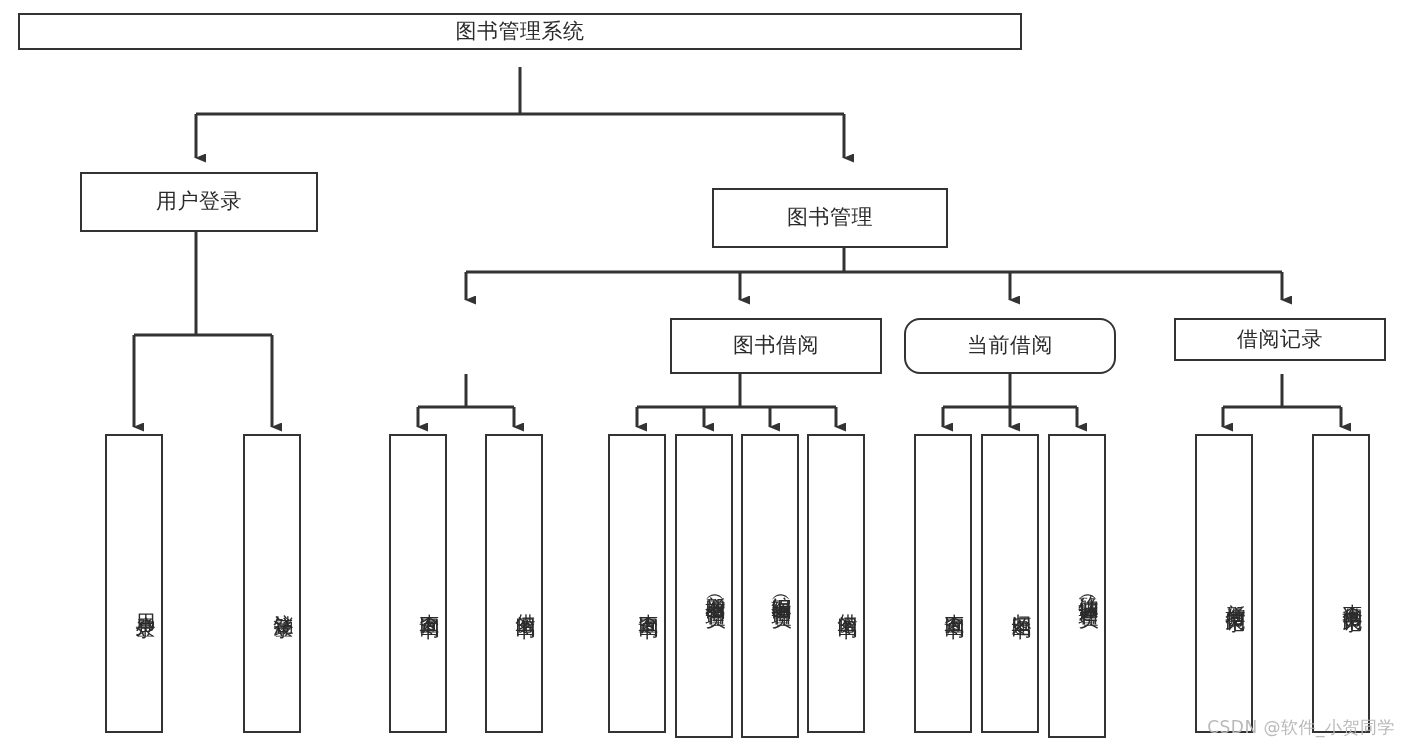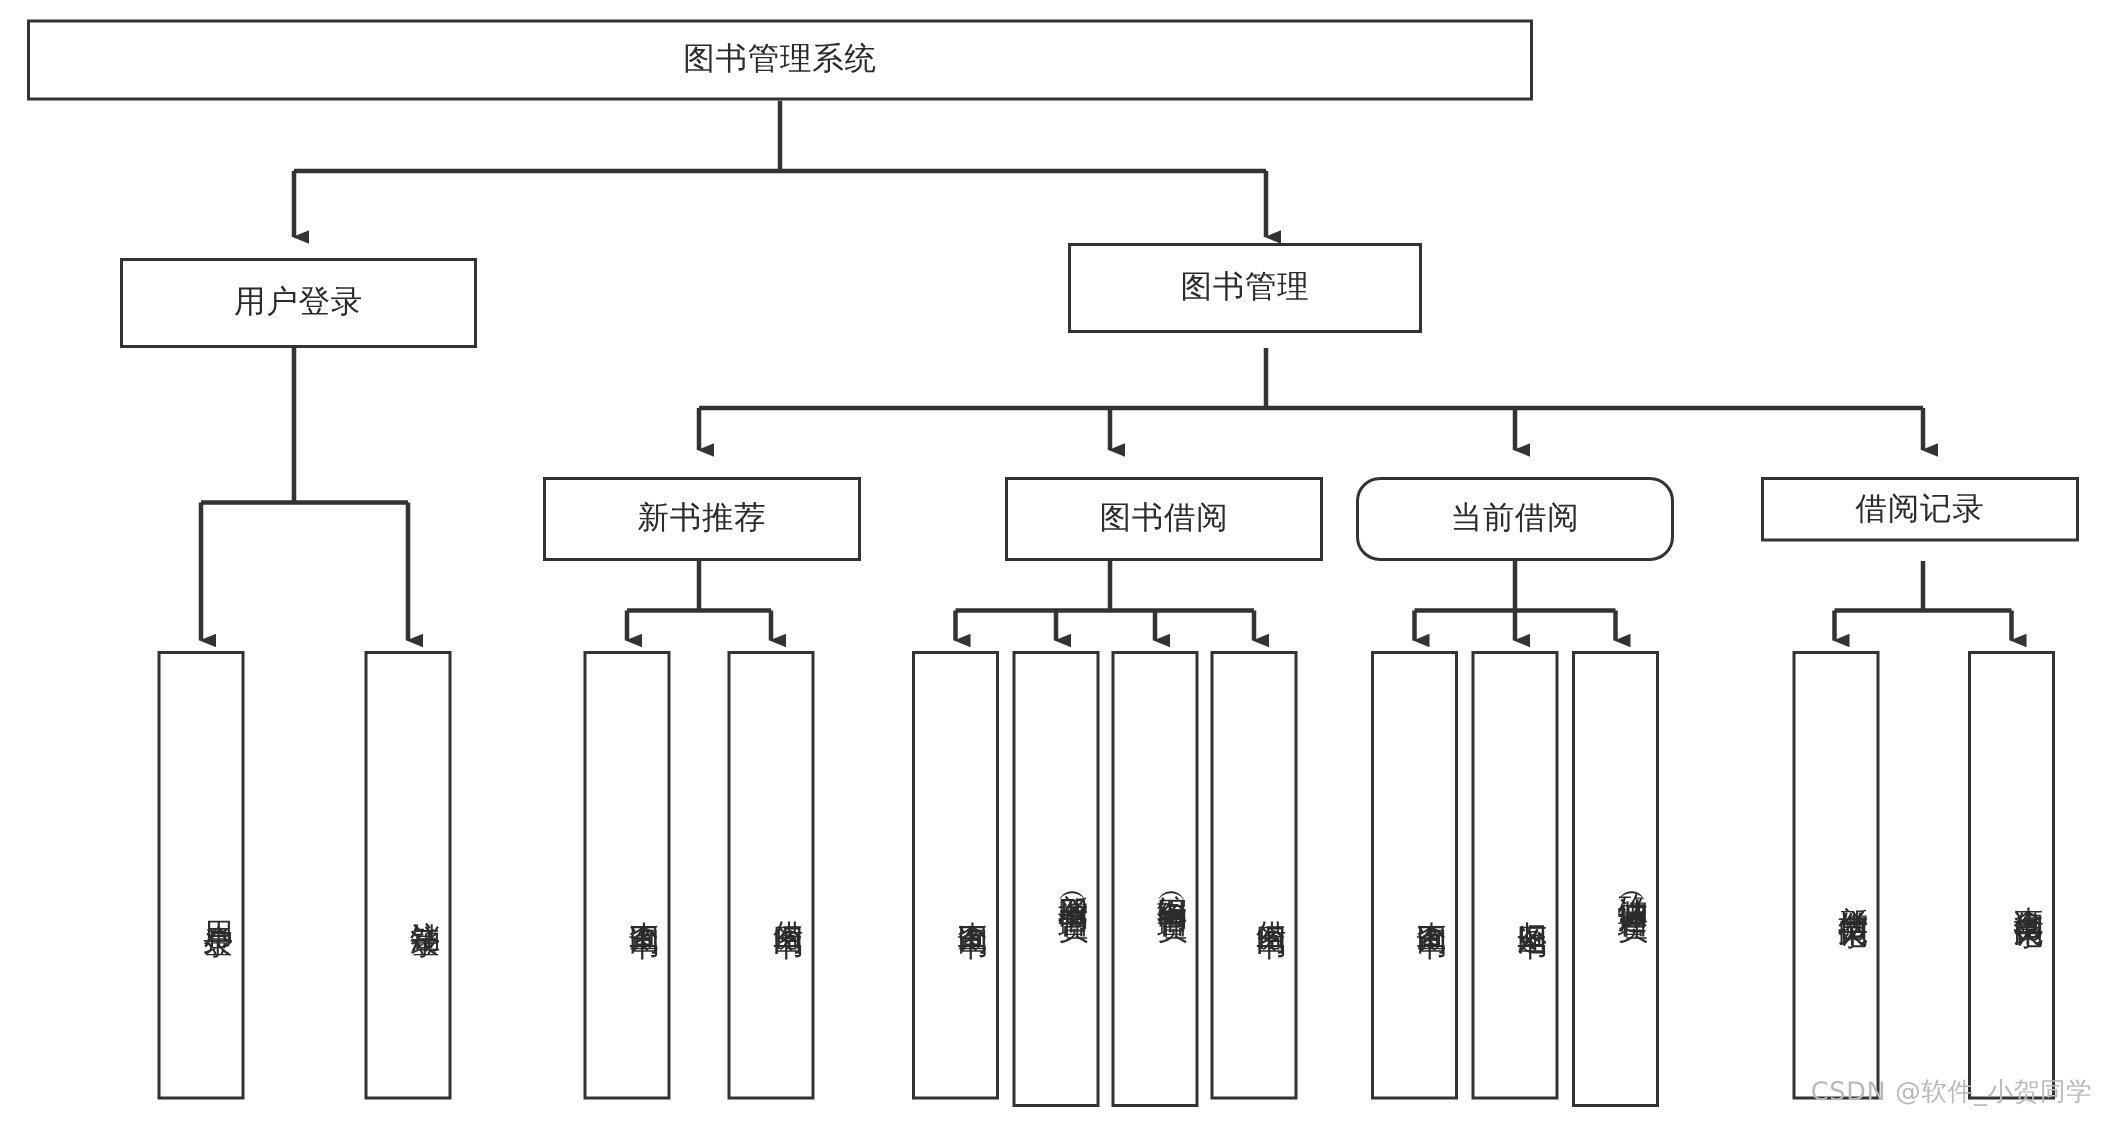--- a/index.html
+++ b/index.html
@@ -127,34 +127,31 @@
       <path d="M1010,407 L1010,427" marker-end="url(#arrowhead)"></path>
       <path d="M1077,407 L1077,427" marker-end="url(#arrowhead)"></path>
 
       <path d="M1282,374 L1282,407"></path>
       <path d="M1223,407 L1341,407"></path>
       <path d="M1223,407 L1223,427" marker-end="url(#arrowhead)"></path>
       <path d="M1341,407 L1341,427" marker-end="url(#arrowhead)"></path>
     </g>
   </svg>
 
-  <div class="node horizontal" style="left:18px; top:13px; width:1004px; height:54px;">
+  <div class="node horizontal" style="left:18px; top:13px; width:1004px; height:37px;">
     <span class="node-label">图书管理系统</span>
   </div>
 
   <div class="node horizontal" style="left:80px; top:172px; width:238px; height:60px;">
     <span class="node-label">用户登录</span>
   </div>
-  <div class="node horizontal" style="left:712px; top:162px; width:236px; height:60px;">
+  <div class="node horizontal" style="left:712px; top:188px; width:236px; height:60px;">
     <span class="node-label">图书管理</span>
   </div>
 
-  <div class="node horizontal" style="left:362px; top:318px; width:212px; height:56px;">
-    <span class="node-label">新书推荐</span>
-  </div>
   <div class="node horizontal" style="left:634px; top:318px; width:212px; height:56px;margin-left:36px;">
     <span class="node-label">图书借阅</span>
   </div>
   <div class="node horizontal" style="left:904px; top:318px; width:212px; height:56px;border-radius:16px;">
     <span class="node-label">当前借阅</span>
   </div>
   <div class="node horizontal" style="left:1174px; top:318px; width:212px; height:43px;">
     <span class="node-label">借阅记录</span>
   </div>
 

